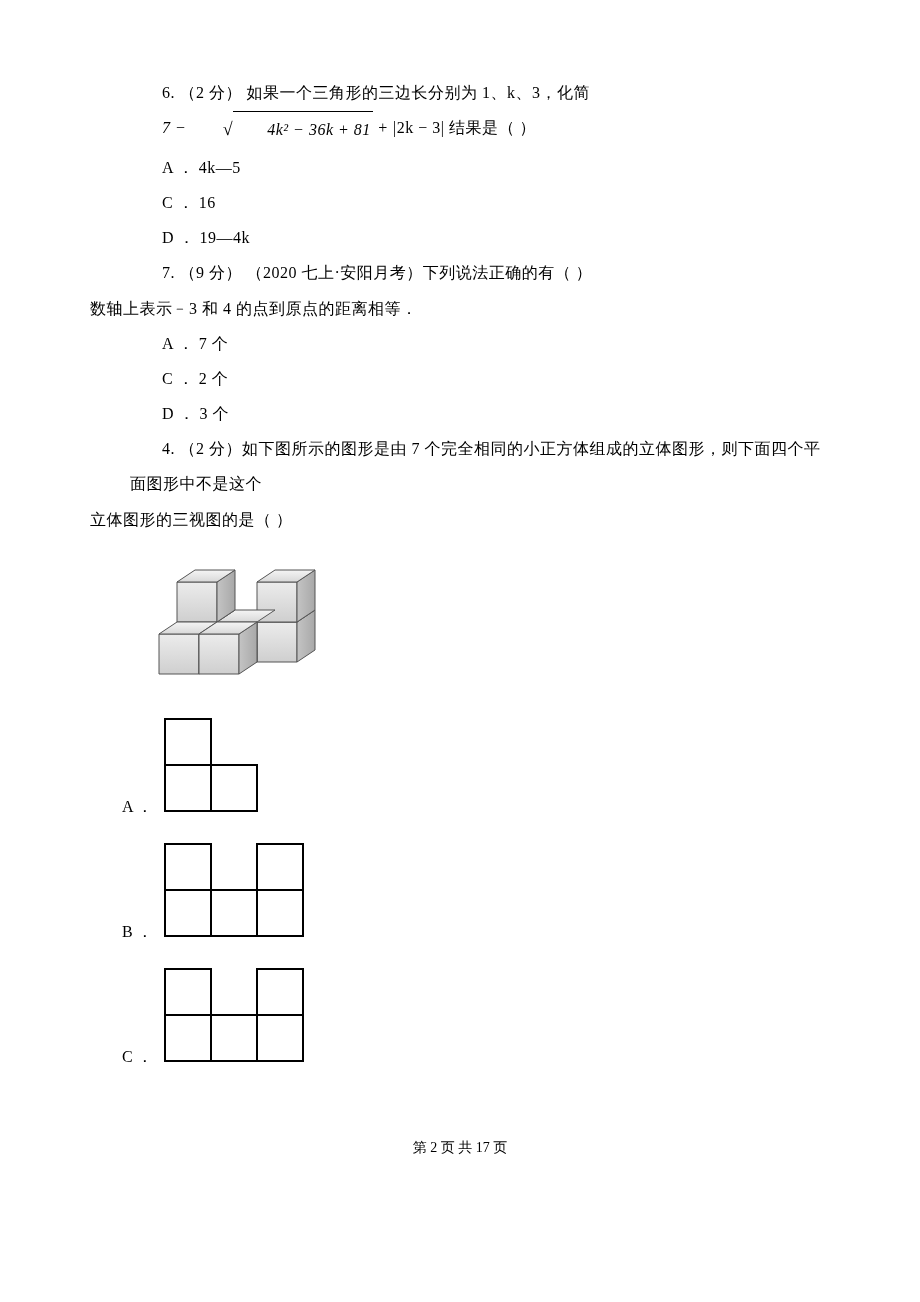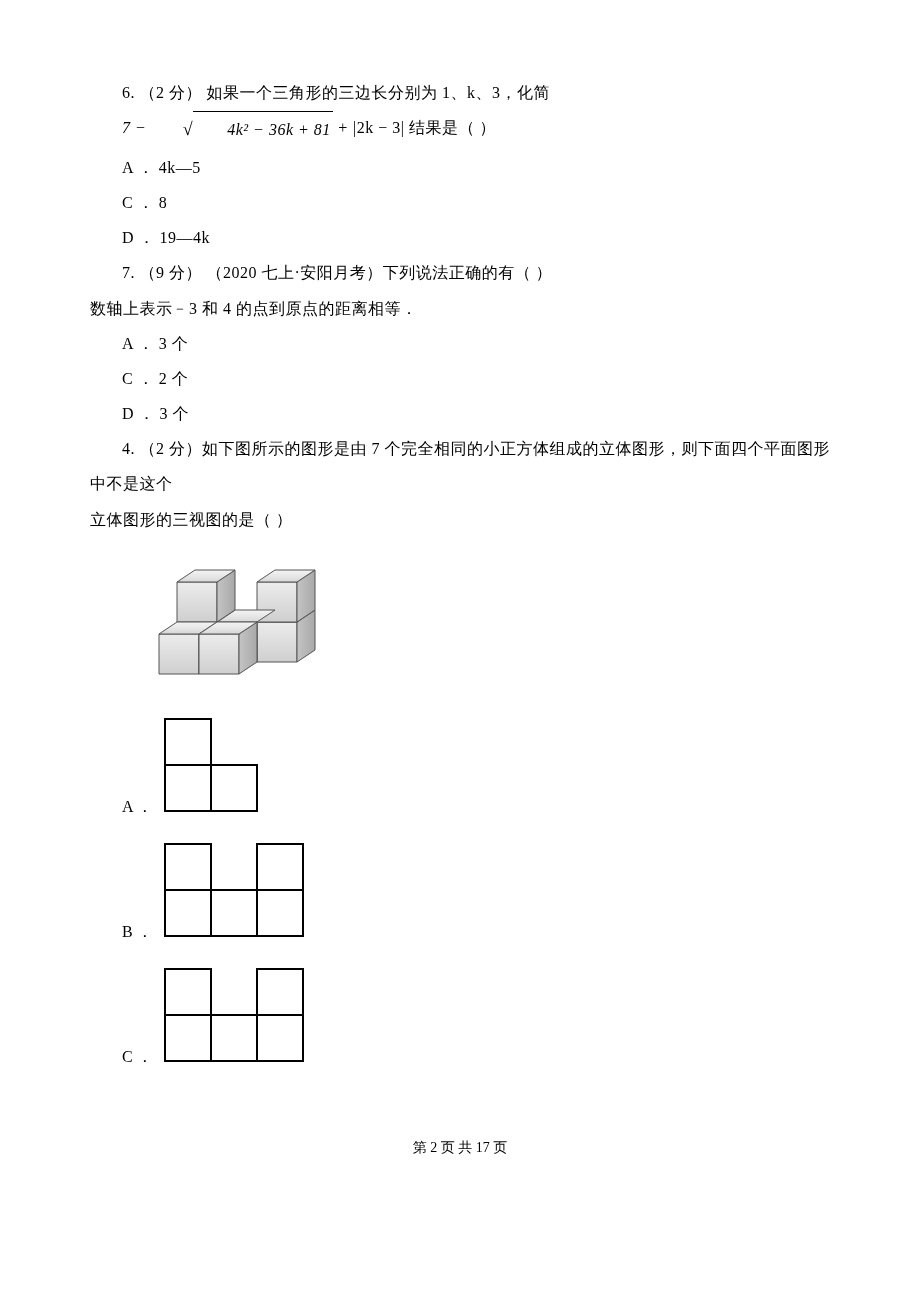--- a/index.html
+++ b/index.html
@@ -15,20 +15,21 @@
     padding: 75px 90px 30px 90px;
     box-sizing: border-box;
     width: 920px;
   }
   .line {
     line-height: 2.2;
     letter-spacing: 0.5px;
   }
   .indent {
     text-indent: 2em;
+    margin-left: 40px;
   }
   .formula {
     display: inline-block;
     vertical-align: middle;
     font-family: "Times New Roman", serif;
     font-style: italic;
     position: relative;
   }
   .sqrt-wrap {
     display: inline-block;
@@ -83,26 +84,26 @@
       <span>7 − </span>
       <span class="sqrt-wrap">
         <span class="sqrt-sign">√</span><span class="sqrt-body">4k² − 36k + 81</span>
       </span>
       <span> + </span>
       <span class="abs">|2k − 3|</span>
     </span>
     <span> 结果是（      ）</span>
   </div>
   <div class="line indent">A ． 4k—5</div>
-  <div class="line indent">C ． 8</div>
+  <div class="line indent">C ． 16</div>
   <div class="line indent">D ． 19—4k</div>
 
   <div class="line indent">7. （9 分） （2020 七上·安阳月考）下列说法正确的有（      ）</div>
   <div class="line">数轴上表示﹣3 和 4 的点到原点的距离相等．</div>
-  <div class="line indent">A ． 3 个</div>
+  <div class="line indent">A ． 7 个</div>
   <div class="line indent">C ． 2 个</div>
   <div class="line indent">D ． 3 个</div>
 
   <div class="line indent">4. （2 分）如下图所示的图形是由 7 个完全相同的小正方体组成的立体图形，则下面四个平面图形中不是这个</div>
   <div class="line">立体图形的三视图的是（      ）</div>
 
   <div class="figure-block">
     <svg width="195" height="150" viewBox="0 0 195 150">
       <defs>
         <linearGradient id="gtop" x1="0" y1="0" x2="0" y2="1">

